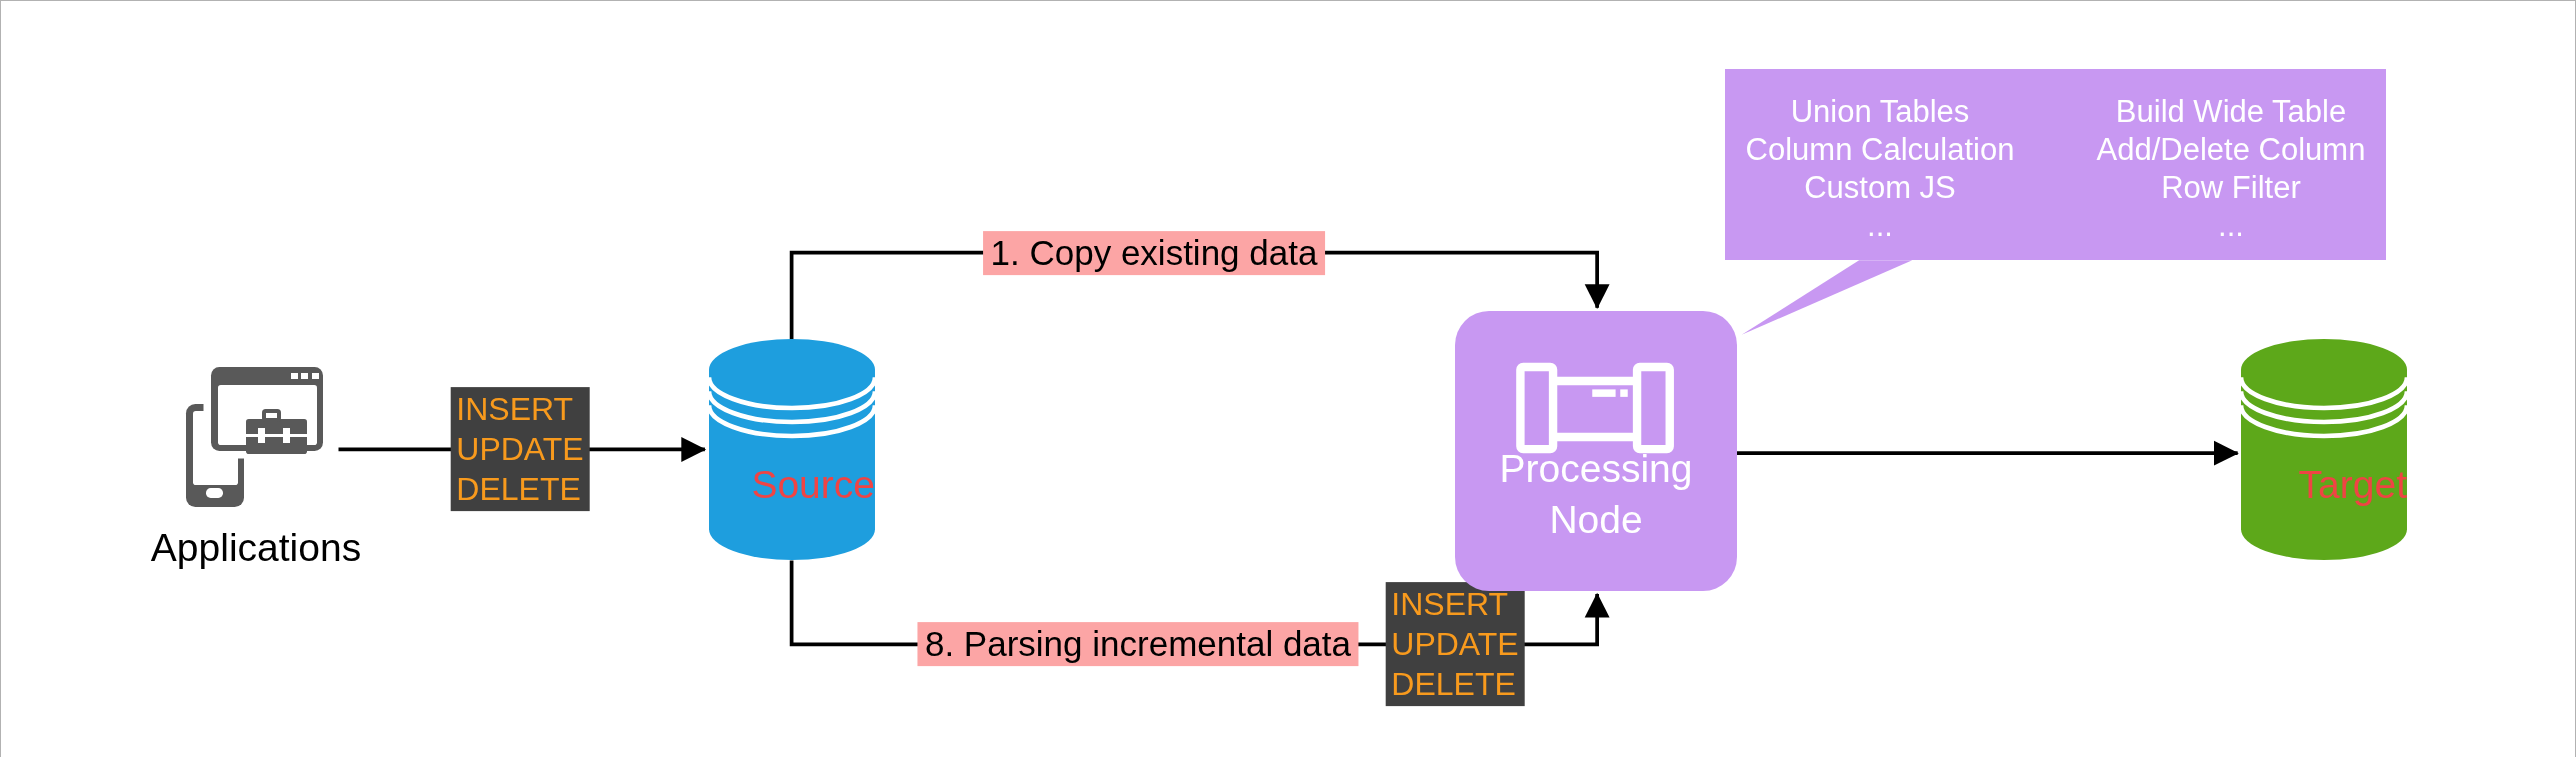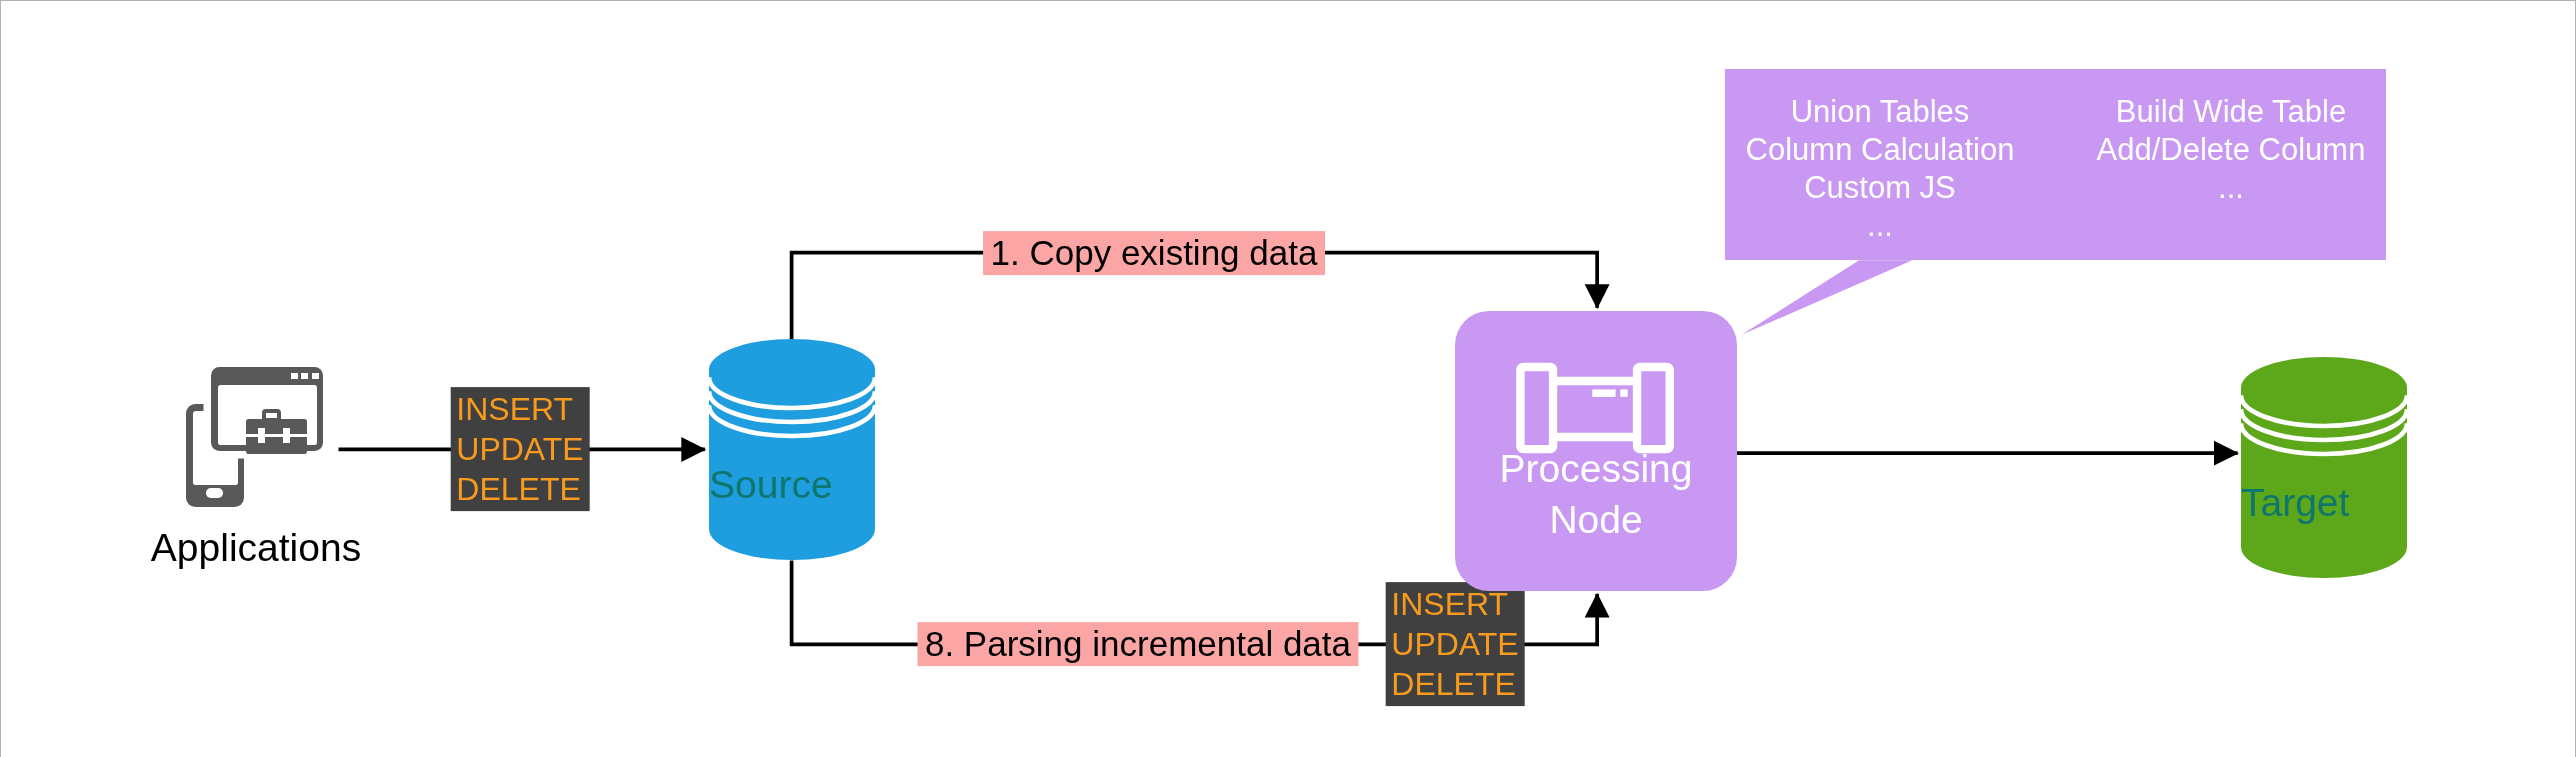--- a/index.html
+++ b/index.html
@@ -19,22 +19,22 @@
   .crud{
     position:absolute;transform:translate(-50%,-50%);
     background:#404040;text-align:left;
     font-size:32px;line-height:40px;color:#F89A1D;padding:1.9px 5.6px;
   }
 
   
   .cyl{position:absolute;width:166px;height:221px;}
   .cyl svg{position:absolute;left:0;top:0;}
   .cyl .lbl{
-    position:absolute;left:0;top:124px;width:100%;text-align:left;
-    color:#0f766e;font-size:39px;
+    position:absolute;left:0;top:124px;width:100%;text-align:right;
+    color:#ef4444;font-size:39px;
   }
 
   
   .proc{
     position:absolute;left:1454px;top:310px;width:282px;height:280px;
     background:#C898F2;border-radius:34px;
   }
   .proc .lbl{
     position:absolute;left:0;top:132px;width:100%;text-align:center;
     color:#fff;font-size:39px;line-height:51px;
@@ -153,25 +153,26 @@
   <div class="callout">
     <div class="col">
       <div>Union Tables</div>
       <div>Column Calculation</div>
       <div>Custom JS</div>
       <div>...</div>
     </div>
     <div class="col">
       <div>Build Wide Table</div>
       <div>Add/Delete Column</div>
+      <div>Row Filter</div>
       <div>...</div>
     </div>
   </div>
 
-  <div class="cyl" style="left:2240px;top:356px;">
+  <div class="cyl" style="left:2240px;top:338px;">
     <svg width="166" height="221" viewBox="0 0 178 237">
       <path d="M0,33 A89,33 0 0 1 178,33 L178,204 A89,33 0 0 1 0,204 Z" fill="#5DA81A"></path>
       <path d="M0,41 A89,33 0 0 0 178,41" stroke="#fff" stroke-width="5" fill="none"></path>
       <path d="M0,56 A89,33 0 0 0 178,56" stroke="#fff" stroke-width="5" fill="none"></path>
       <path d="M0,71 A89,33 0 0 0 178,71" stroke="#fff" stroke-width="5" fill="none"></path>
     </svg>
     <div class="lbl">Target</div>
   </div>
 
 </div>

